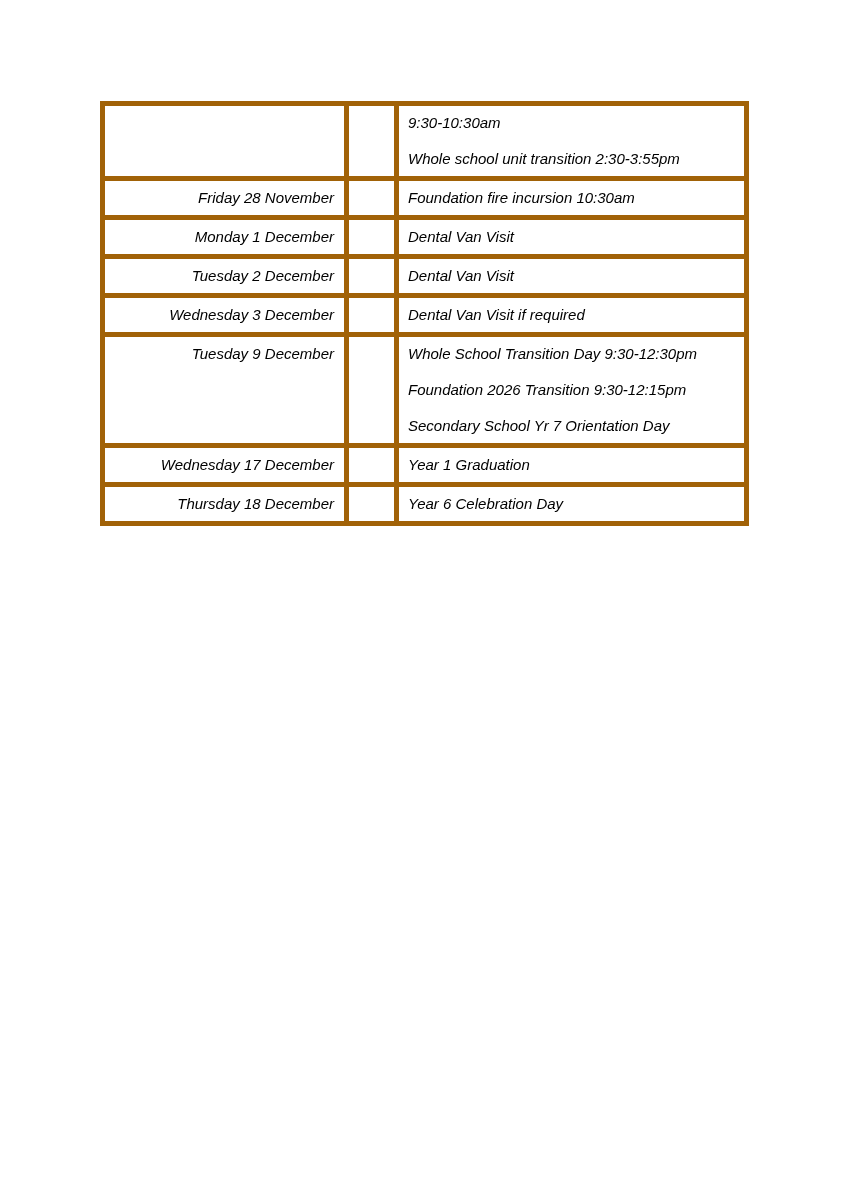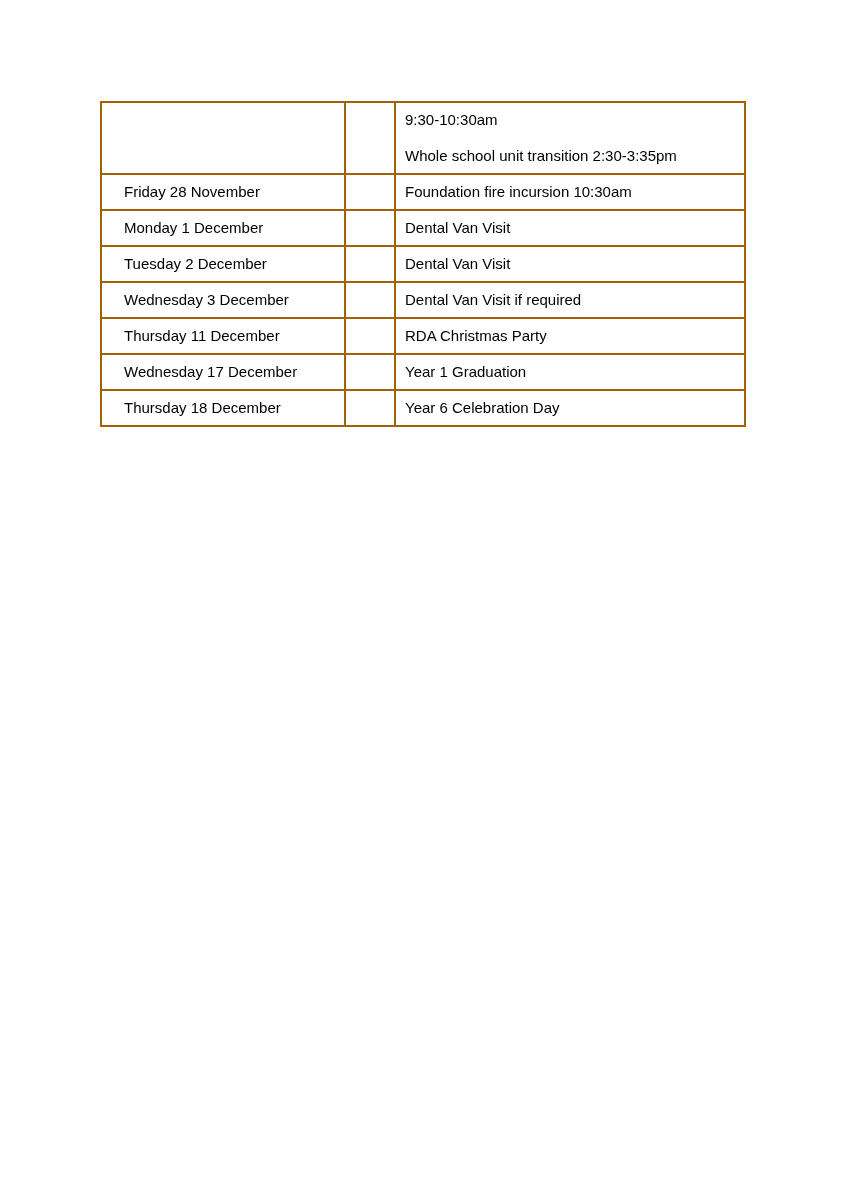--- a/index.html
+++ b/index.html
@@ -19,26 +19,27 @@
     position: absolute;
     left: 100px;
     top: 101px;
     width: 644px;
     border-collapse: collapse;
     table-layout: fixed;
     font-size: 15px;
     line-height: 18px;
   }
   table.schedule td {
-    border: 2px solid #a16207;
+    border: 5px solid #a16207;
     vertical-align: top;
+    font-style: italic;
   }
   td.date-cell {
     width: 244px;
-    text-align: left;
+    text-align: right;
     padding: 8px 10px 8px 22px;
   }
   td.spacer-cell {
     width: 50px;
   }
   td.event-cell {
     width: 350px;
     text-align: left;
     padding: 8px 8px 8px 9px;
   }
@@ -52,21 +53,21 @@
 
 <div class="page">
   <table class="schedule">
     <tbody>
         <tr>
           <td class="date-cell"></td>
           <td class="spacer-cell"></td>
           <td class="event-cell">
             <div class="line">9:30-10:30am</div>
             <div class="line"></div>
-            <div class="line">Whole school unit transition 2:30-3:35pm</div>
+            <div class="line">Whole school unit transition 2:30-3:55pm</div>
           </td>
         </tr>
         <tr>
           <td class="date-cell">Friday 28 November</td>
           <td class="spacer-cell"></td>
           <td class="event-cell">
             <div class="line">Foundation fire incursion 10:30am</div>
           </td>
         </tr>
         <tr>
@@ -84,24 +85,28 @@
           </td>
         </tr>
         <tr>
           <td class="date-cell">Wednesday 3 December</td>
           <td class="spacer-cell"></td>
           <td class="event-cell">
             <div class="line">Dental Van Visit if required</div>
           </td>
         </tr>
         <tr>
-          <td class="date-cell">Thursday 11 December</td>
+          <td class="date-cell">Tuesday 9 December</td>
           <td class="spacer-cell"></td>
           <td class="event-cell">
-            <div class="line">RDA Christmas Party</div>
+            <div class="line">Whole School Transition Day 9:30-12:30pm</div>
+            <div class="line"></div>
+            <div class="line">Foundation 2026 Transition 9:30-12:15pm</div>
+            <div class="line"></div>
+            <div class="line">Secondary School Yr 7 Orientation Day</div>
           </td>
         </tr>
         <tr>
           <td class="date-cell">Wednesday 17 December</td>
           <td class="spacer-cell"></td>
           <td class="event-cell">
             <div class="line">Year 1 Graduation</div>
           </td>
         </tr>
         <tr>

